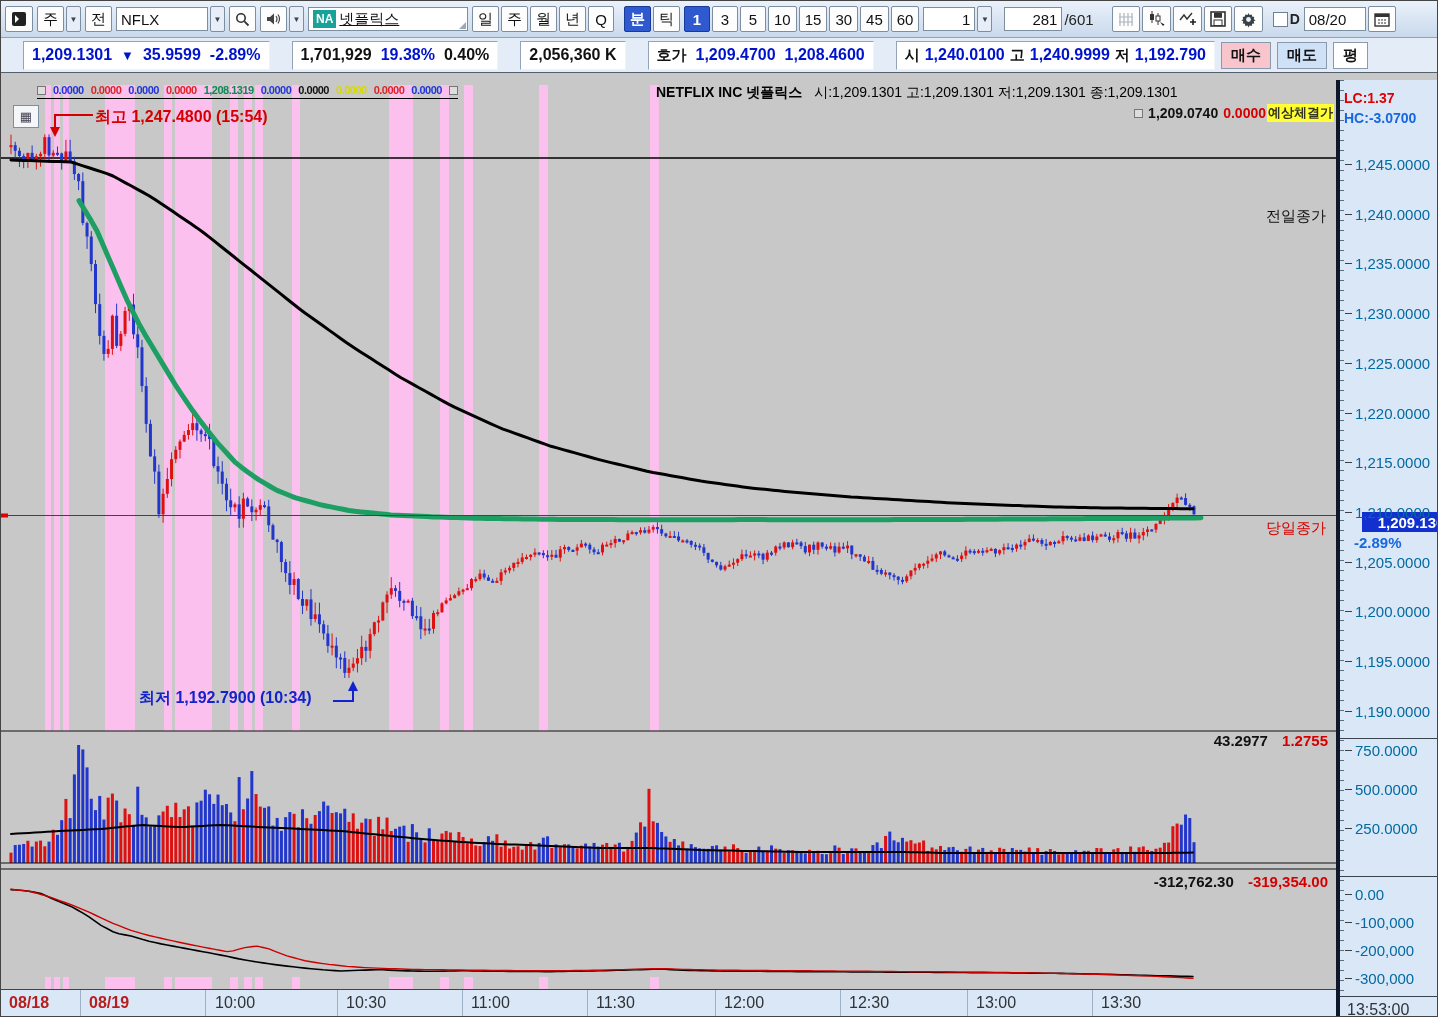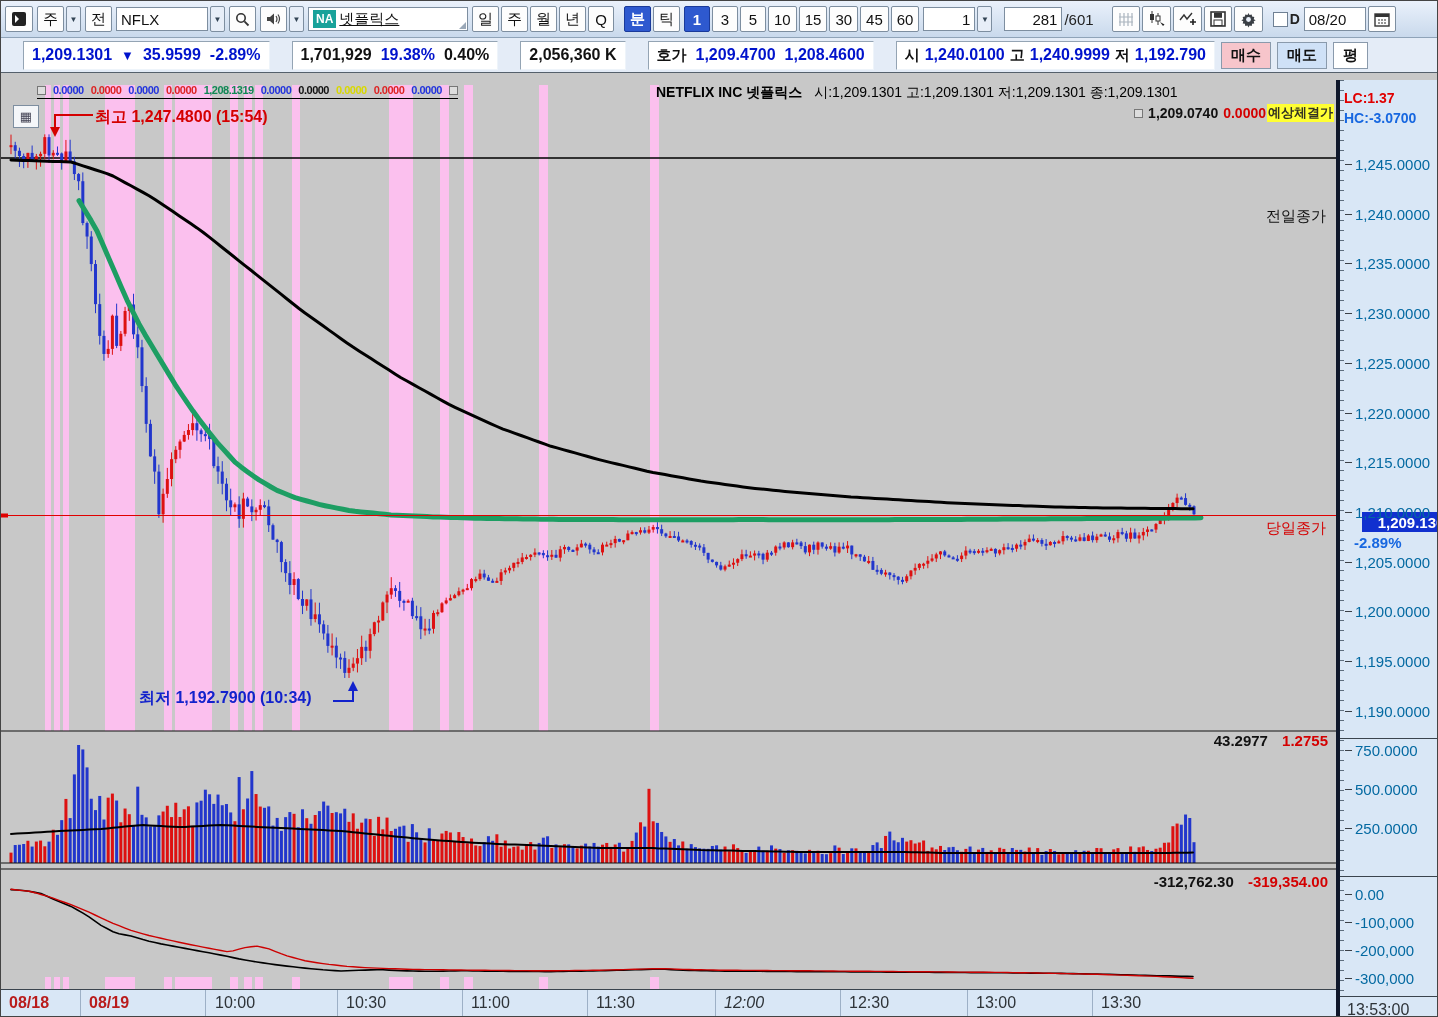--- a/index.html
+++ b/index.html
@@ -1177,21 +1177,21 @@
         <div class="tlabel bold" style="left: 88px;">08/19</div>
         <div class="tsep" style="left: 204px;"></div>
         <div class="tlabel" style="left: 214px;">10:00</div>
         <div class="tsep" style="left: 336px;"></div>
         <div class="tlabel" style="left: 345px;">10:30</div>
         <div class="tsep" style="left: 461px;"></div>
         <div class="tlabel" style="left: 470px;">11:00</div>
         <div class="tsep" style="left: 586px;"></div>
         <div class="tlabel" style="left: 595px;">11:30</div>
         <div class="tsep" style="left: 714px;"></div>
-        <div class="tlabel" style="left: 723px; font-style: italic;">12:00</div>
+        <div class="tlabel" style="left: 723px;">12:00</div>
         <div class="tsep" style="left: 839px;"></div>
         <div class="tlabel" style="left: 848px;">12:30</div>
         <div class="tsep" style="left: 966px;"></div>
         <div class="tlabel" style="left: 975px;">13:00</div>
         <div class="tsep" style="left: 1091px;"></div>
         <div class="tlabel" style="left: 1100px;">13:30</div>
       </div>
   </div>
 
   <div id="axisCol">

